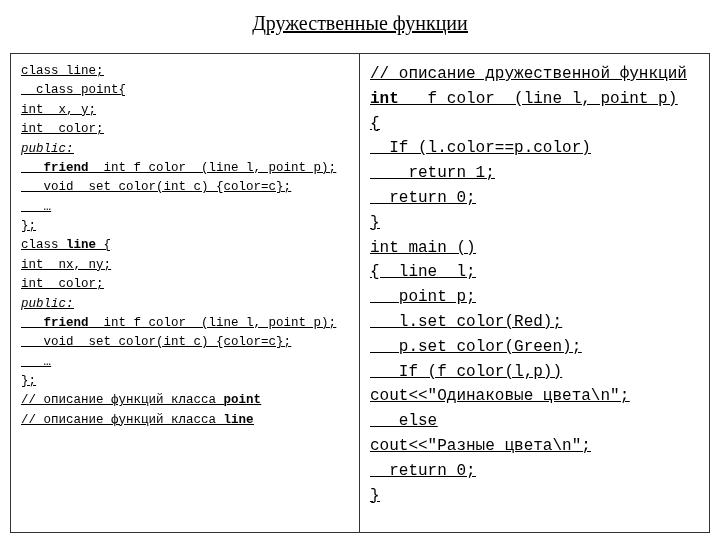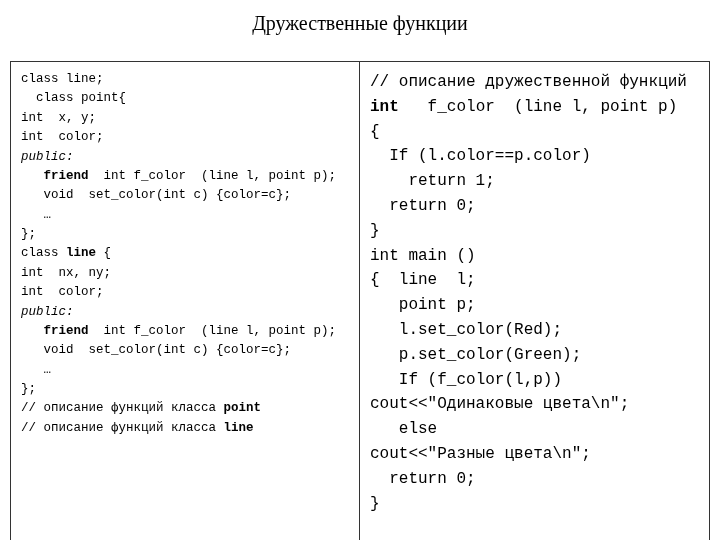--- a/index.html
+++ b/index.html
@@ -1,33 +1,33 @@
 <!DOCTYPE html>
 <html><head>
   <meta charset="utf-8">
   <style>
-    * { box-sizing: border-box; margin: 0; padding: 0; }
+    * { box-sizing: border-box; margin: 0; padding: 0; text-decoration: underline; }
     body {
       background: #fff;
       font-family: 'Times New Roman', Times, serif;
       font-size: 13px;
       width: 720px;
       min-height: 540px;
     }
     .page-title {
       text-align: center;
       font-size: 20px;
       font-weight: normal;
       padding: 12px 0 10px 0;
       font-family: 'Times New Roman', Times, serif;
     }
     .content-wrapper {
       display: flex;
       border: 1.5px solid #333;
-      margin: 16px 10px;
+      margin: 8px 10px;
       min-height: 480px;
     }
     .left-panel {
       width: 50%;
       border-right: 1.5px solid #333;
       padding: 8px 10px;
       font-family: 'Courier New', Courier, monospace;
       font-size: 12.5px;
       line-height: 1.55;
       white-space: pre-wrap;

